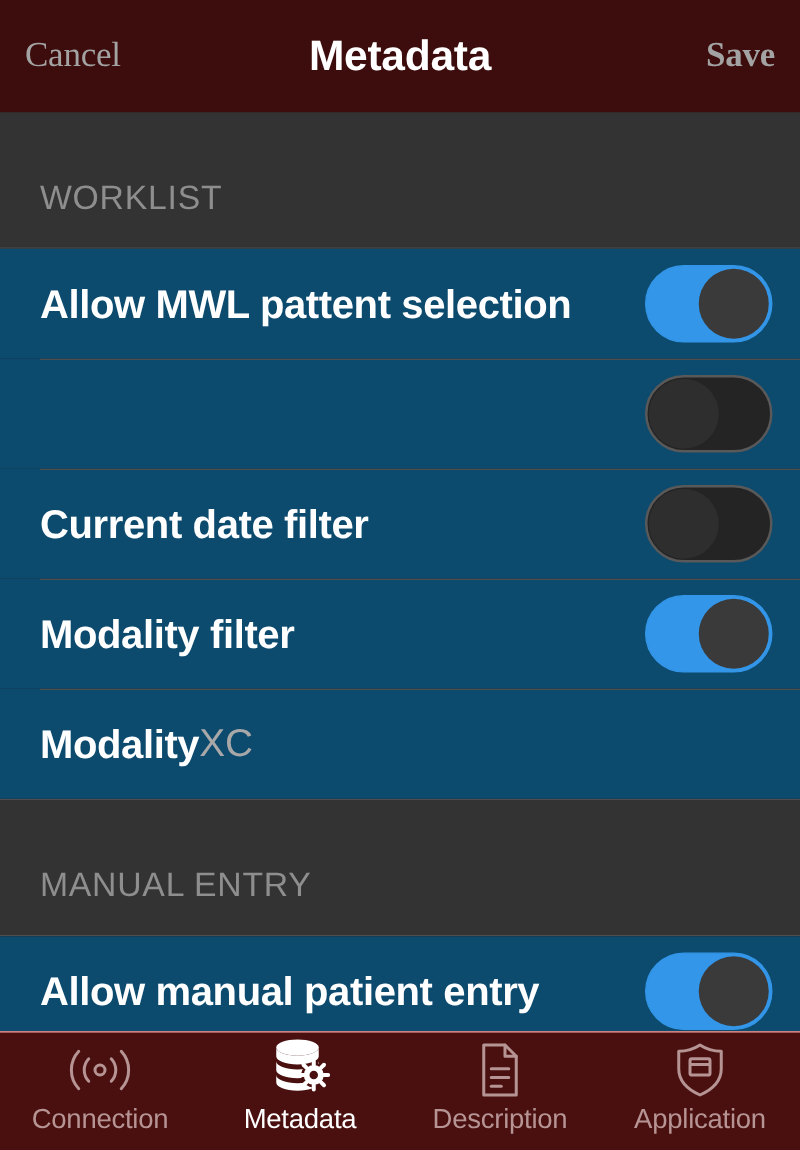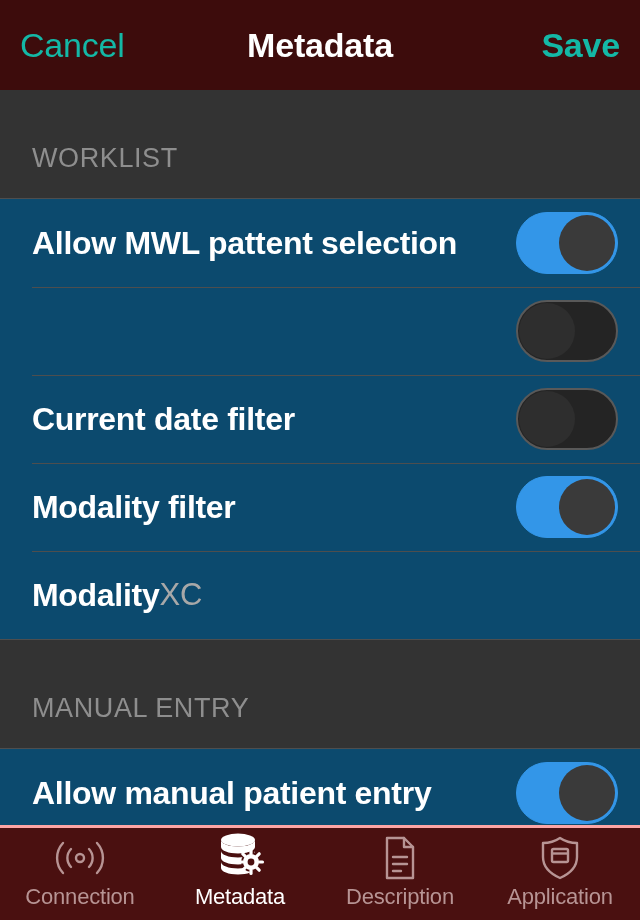--- a/index.html
+++ b/index.html
@@ -12,22 +12,22 @@
   #app { position:relative; width:640px; height:920px; background:#333333; }
 
   
   .navbar{
     position:absolute; top:0; left:0; width:640px; height:90px;
     background:#3d0c0c;
     display:flex; align-items:center; justify-content:space-between;
     padding:0 20px;
   }
   .nav-btn{
-    font-size:34px; color:#14b8a6; font-weight:400;
-    letter-spacing:-0.2px; cursor:pointer; white-space:nowrap;
+    font-size:28px; color:#a3a3a3; font-weight:400;
+    letter-spacing:-0.2px; cursor:pointer; white-space:nowrap;font-family:Liberation Serif, serif;
   }
   .nav-title{
     position:absolute; left:0; right:0; text-align:center;
     font-size:34px; color:#ffffff; font-weight:bold; letter-spacing:-0.2px;
     pointer-events:none;
   }
   .nav-btn.save{ font-weight:bold; }
 
   
   .content{
@@ -84,21 +84,21 @@
   .toggle.off .knob{ left:1px; background:#2e2e2e; }
 
   
   .grp-line{ height:1px; background:#4e4e4e; }
 
   
   .tabbar{
     position:absolute; left:0; bottom:0; width:640px; height:95px;
     background:#4a1010;
     display:flex; align-items:flex-start; justify-content:space-around;
-    border-top:3px solid #fca5a5;
+    border-top:1px solid #fca5a5;
   }
   .tab{
     flex:1 1 0; height:95px;
     display:flex; flex-direction:column; align-items:center;
     justify-content:flex-start;
     padding-top:6px; cursor:pointer;
   }
   .tab .ticon{
     height:48px; display:flex; align-items:center; justify-content:center;
   }

